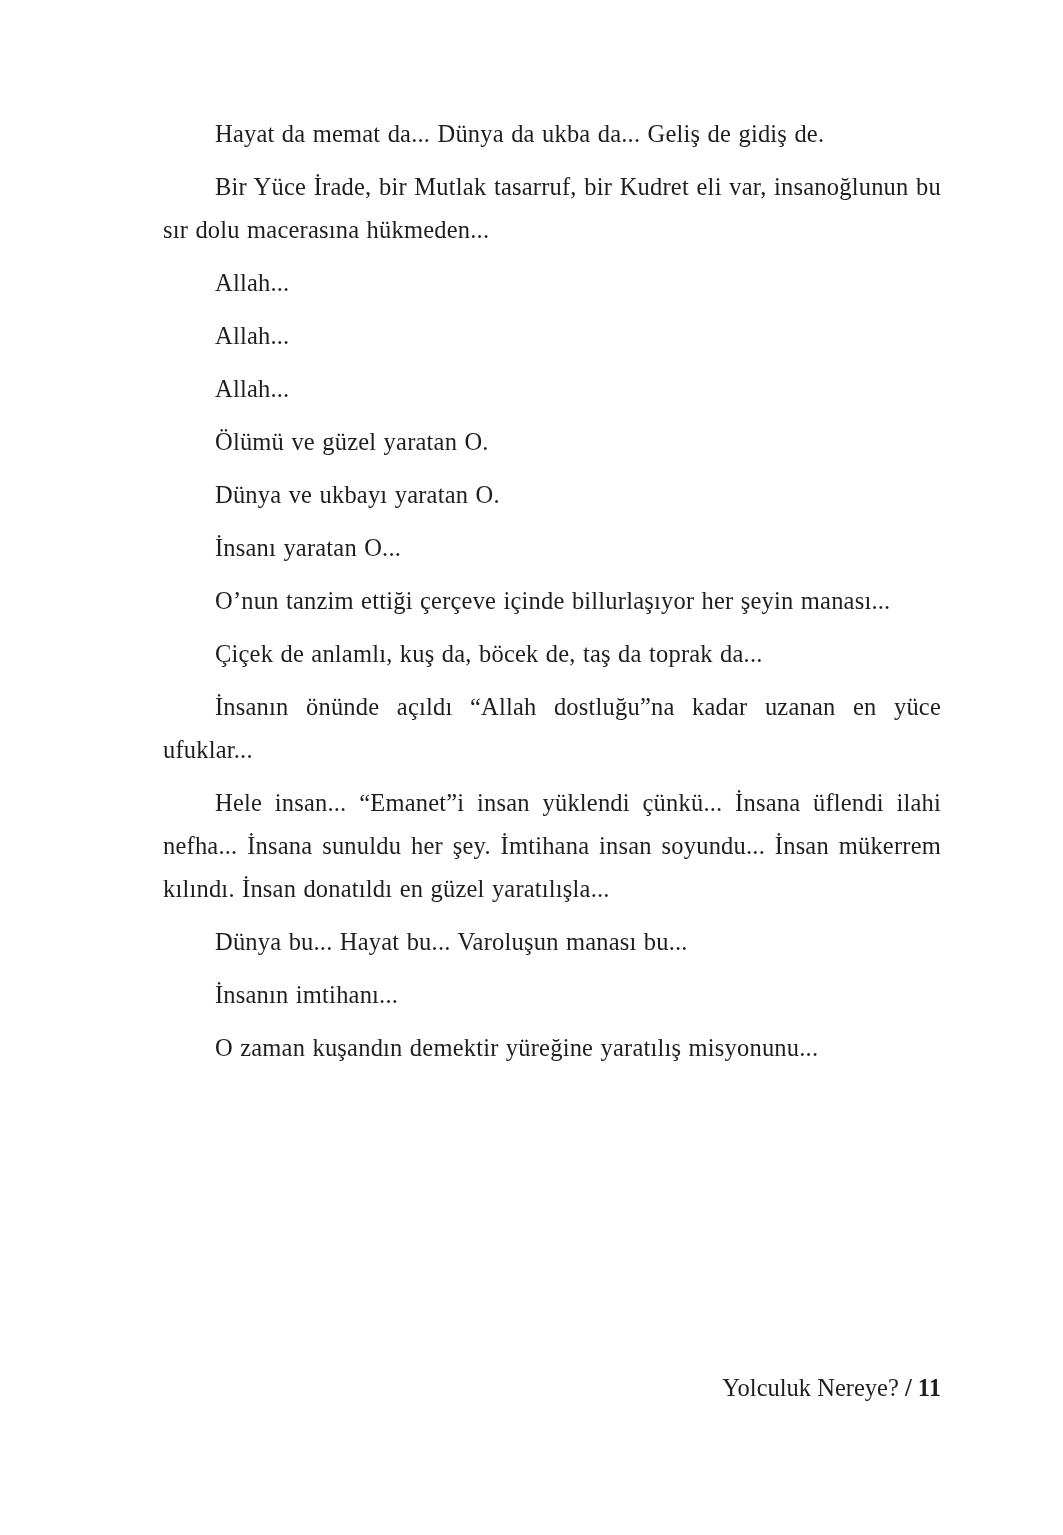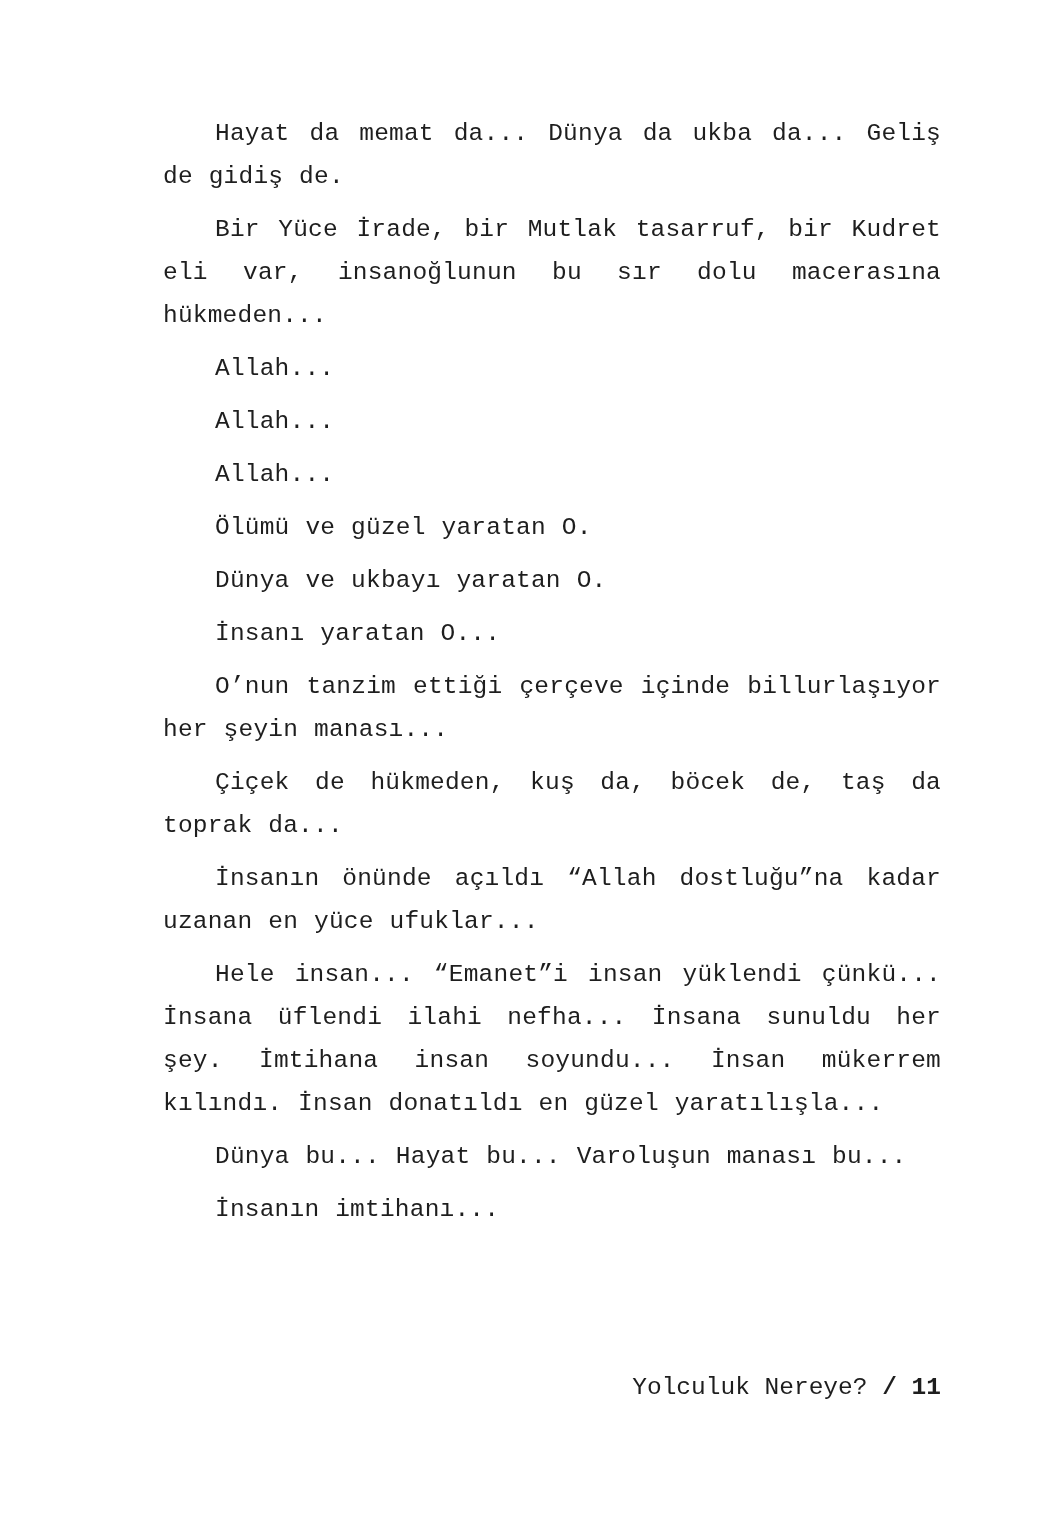--- a/index.html
+++ b/index.html
@@ -7,21 +7,21 @@
       margin: 0;
       padding: 0;
       background: #ffffff;
     }
     .page {
       position: relative;
       width: 1063px;
       height: 1535px;
       margin: 0 auto;
       background: #ffffff;
-      font-family: Liberation Mono, monospace;
+      font-family: Liberation Serif, serif;
       color: #1e1e1e;
       overflow: hidden;
     }
     .text-block {
       position: absolute;
       top: 112px;
       left: 163px;
       width: 778px;
     }
     .text-block p {
@@ -54,25 +54,26 @@
   <div class="text-block">
     <p>Hayat da memat da... Dünya da ukba da... Geliş de gidiş de.</p>
     <p>Bir Yüce İrade, bir Mutlak tasarruf, bir Kudret eli var, insanoğlunun bu sır dolu macerasına hükmeden...</p>
     <p>Allah...</p>
     <p>Allah...</p>
     <p>Allah...</p>
     <p>Ölümü ve güzel yaratan O.</p>
     <p>Dünya ve ukbayı yaratan O.</p>
     <p>İnsanı yaratan O...</p>
     <p>O’nun tanzim ettiği çerçeve içinde billurlaşıyor her şeyin manası...</p>
-    <p>Çiçek de hükmeden, kuş da, böcek de, taş da toprak da...</p>
+    <p>Çiçek de anlamlı, kuş da, böcek de, taş da toprak da...</p>
     <p>İnsanın önünde açıldı “Allah dostluğu”na kadar uzanan en yüce ufuklar...</p>
     <p>Hele insan... “Emanet”i insan yüklendi çünkü... İnsana üflendi ilahi nefha... İnsana sunuldu her şey. İmtihana insan soyundu... İnsan mükerrem kılındı. İnsan donatıldı en güzel yaratılışla...</p>
     <p>Dünya bu... Hayat bu... Varoluşun manası bu...</p>
     <p>İnsanın imtihanı...</p>
+    <p>O zaman kuşandın demektir yüreğine yaratılış misyonunu...</p>
   </div>
 
   <div class="running-footer">
     <span>Yolculuk Nereye?</span>
     <span class="bold">/</span>
     <span class="bold">11</span>
   </div>
 
 </div>
 

